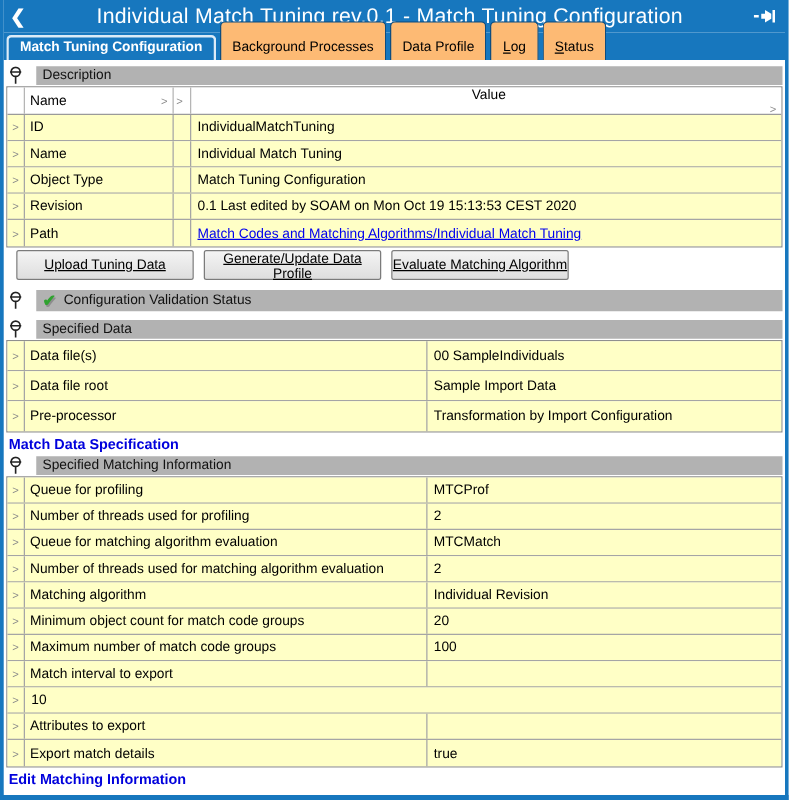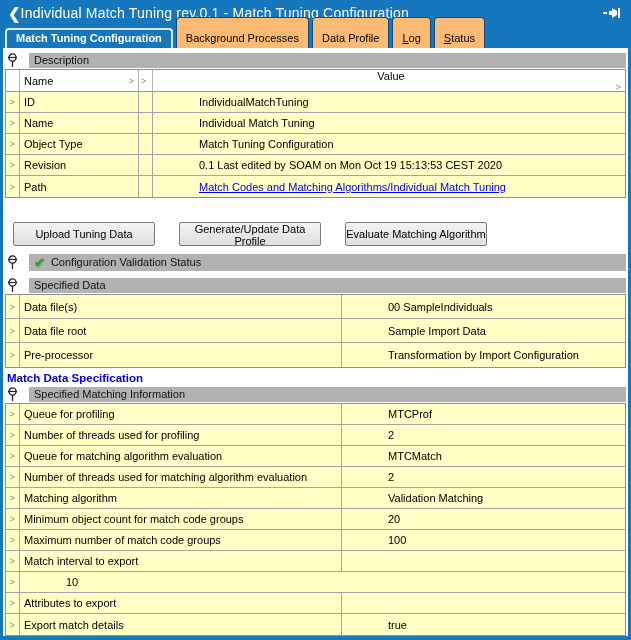--- a/index.html
+++ b/index.html
@@ -18,21 +18,21 @@
     overflow:hidden;
   }
   
   .titlebar {
     height:26px; margin:0 -3px; padding:0 8px;
     background:var(--accent);
     display:flex; align-items:center;
     color:#fff;
   }
   .back-icon { font-size:15px; font-weight:bold; line-height:1; cursor:pointer; }
-  .title { flex:1; font-size:14px; letter-spacing:.2px; }
+  .title { flex:1; text-align:center; font-size:17px; letter-spacing:.2px; }
   .dock-icon { display:flex; align-items:center; cursor:pointer; }
   
   .tabbar {
     height:22px; margin:0 -3px; padding-left:5px;
     background:var(--accent);
     display:flex; align-items:flex-end;
   }
   .tab {
     font-size:11px; background:#fdba74; color:#000;
     border:1px solid var(--tab_border); border-bottom:none;
@@ -71,27 +71,27 @@
           border-bottom:1px solid var(--grid_border); font-size:11px; }
   .prow:last-child { border-bottom:none; }
   .rh21 { height:21px; } .rh24 { height:24px; }
   .exp { width:14px; display:flex; align-items:center; justify-content:center;
          color:#8a8a8a; font-size:9px; border-right:1px solid var(--grid_border);
          cursor:pointer; }
   .cname { display:flex; align-items:center; padding-left:4px;
            border-right:1px solid var(--grid_border); overflow:hidden; white-space:nowrap; }
   .cmid  { width:14px; border-right:1px solid var(--grid_border); }
   .cval  { flex:1; display:flex; align-items:center; padding-left:5px;
-           overflow:hidden; white-space:nowrap;margin-left:41px; }
+           overflow:hidden; white-space:nowrap; }
   .w-desc-name { width:119px; } .w-desc-head-name { width:119px; }
   .w-data-name { width:322px; }
   .hcell-lead { width:14px; border-right:1px solid #b5b5b5; }
   a.path-link { color:var(--path_link); text-decoration:underline; cursor:pointer; }
   
-  .btnrow { display:flex; gap:24px; margin:24px 0 7px 8px; }
+  .btnrow { display:flex; gap:8px; margin:2px 0 7px 8px;text-decoration:underline; }
   .btn {
     height:24px; width:142px; font-size:11px;
     font-family:"Liberation Sans", sans-serif;
     border:1px solid #7b7b7b; border-radius:2px;
     background:linear-gradient(#f4f4f4, #dedede);
     cursor:pointer;
   }
   
   .edit-link {
     display:inline-block; margin:3px 0 2px 2px;
@@ -275,21 +275,21 @@
         <span class="cval" data-name="row-value">MTCMatch</span>
       </div>
       <div class="prow rh21" data-name="table-row-threads-matching-eval">
         <span class="exp" data-name="row-expand-icon">&gt;</span>
         <span class="cname w-data-name" data-name="row-name">Number of threads used for matching algorithm evaluation</span>
         <span class="cval" data-name="row-value">2</span>
       </div>
       <div class="prow rh21" data-name="table-row-matching-algorithm">
         <span class="exp" data-name="row-expand-icon">&gt;</span>
         <span class="cname w-data-name" data-name="row-name">Matching algorithm</span>
-        <span class="cval" data-name="row-value">Validation Matching</span>
+        <span class="cval" data-name="row-value">Individual Revision</span>
       </div>
       <div class="prow rh21" data-name="table-row-min-object-count">
         <span class="exp" data-name="row-expand-icon">&gt;</span>
         <span class="cname w-data-name" data-name="row-name">Minimum object count for match code groups</span>
         <span class="cval" data-name="row-value">20</span>
       </div>
       <div class="prow rh21" data-name="table-row-max-match-code-groups">
         <span class="exp" data-name="row-expand-icon">&gt;</span>
         <span class="cname w-data-name" data-name="row-name">Maximum number of match code groups</span>
         <span class="cval" data-name="row-value">100</span>

